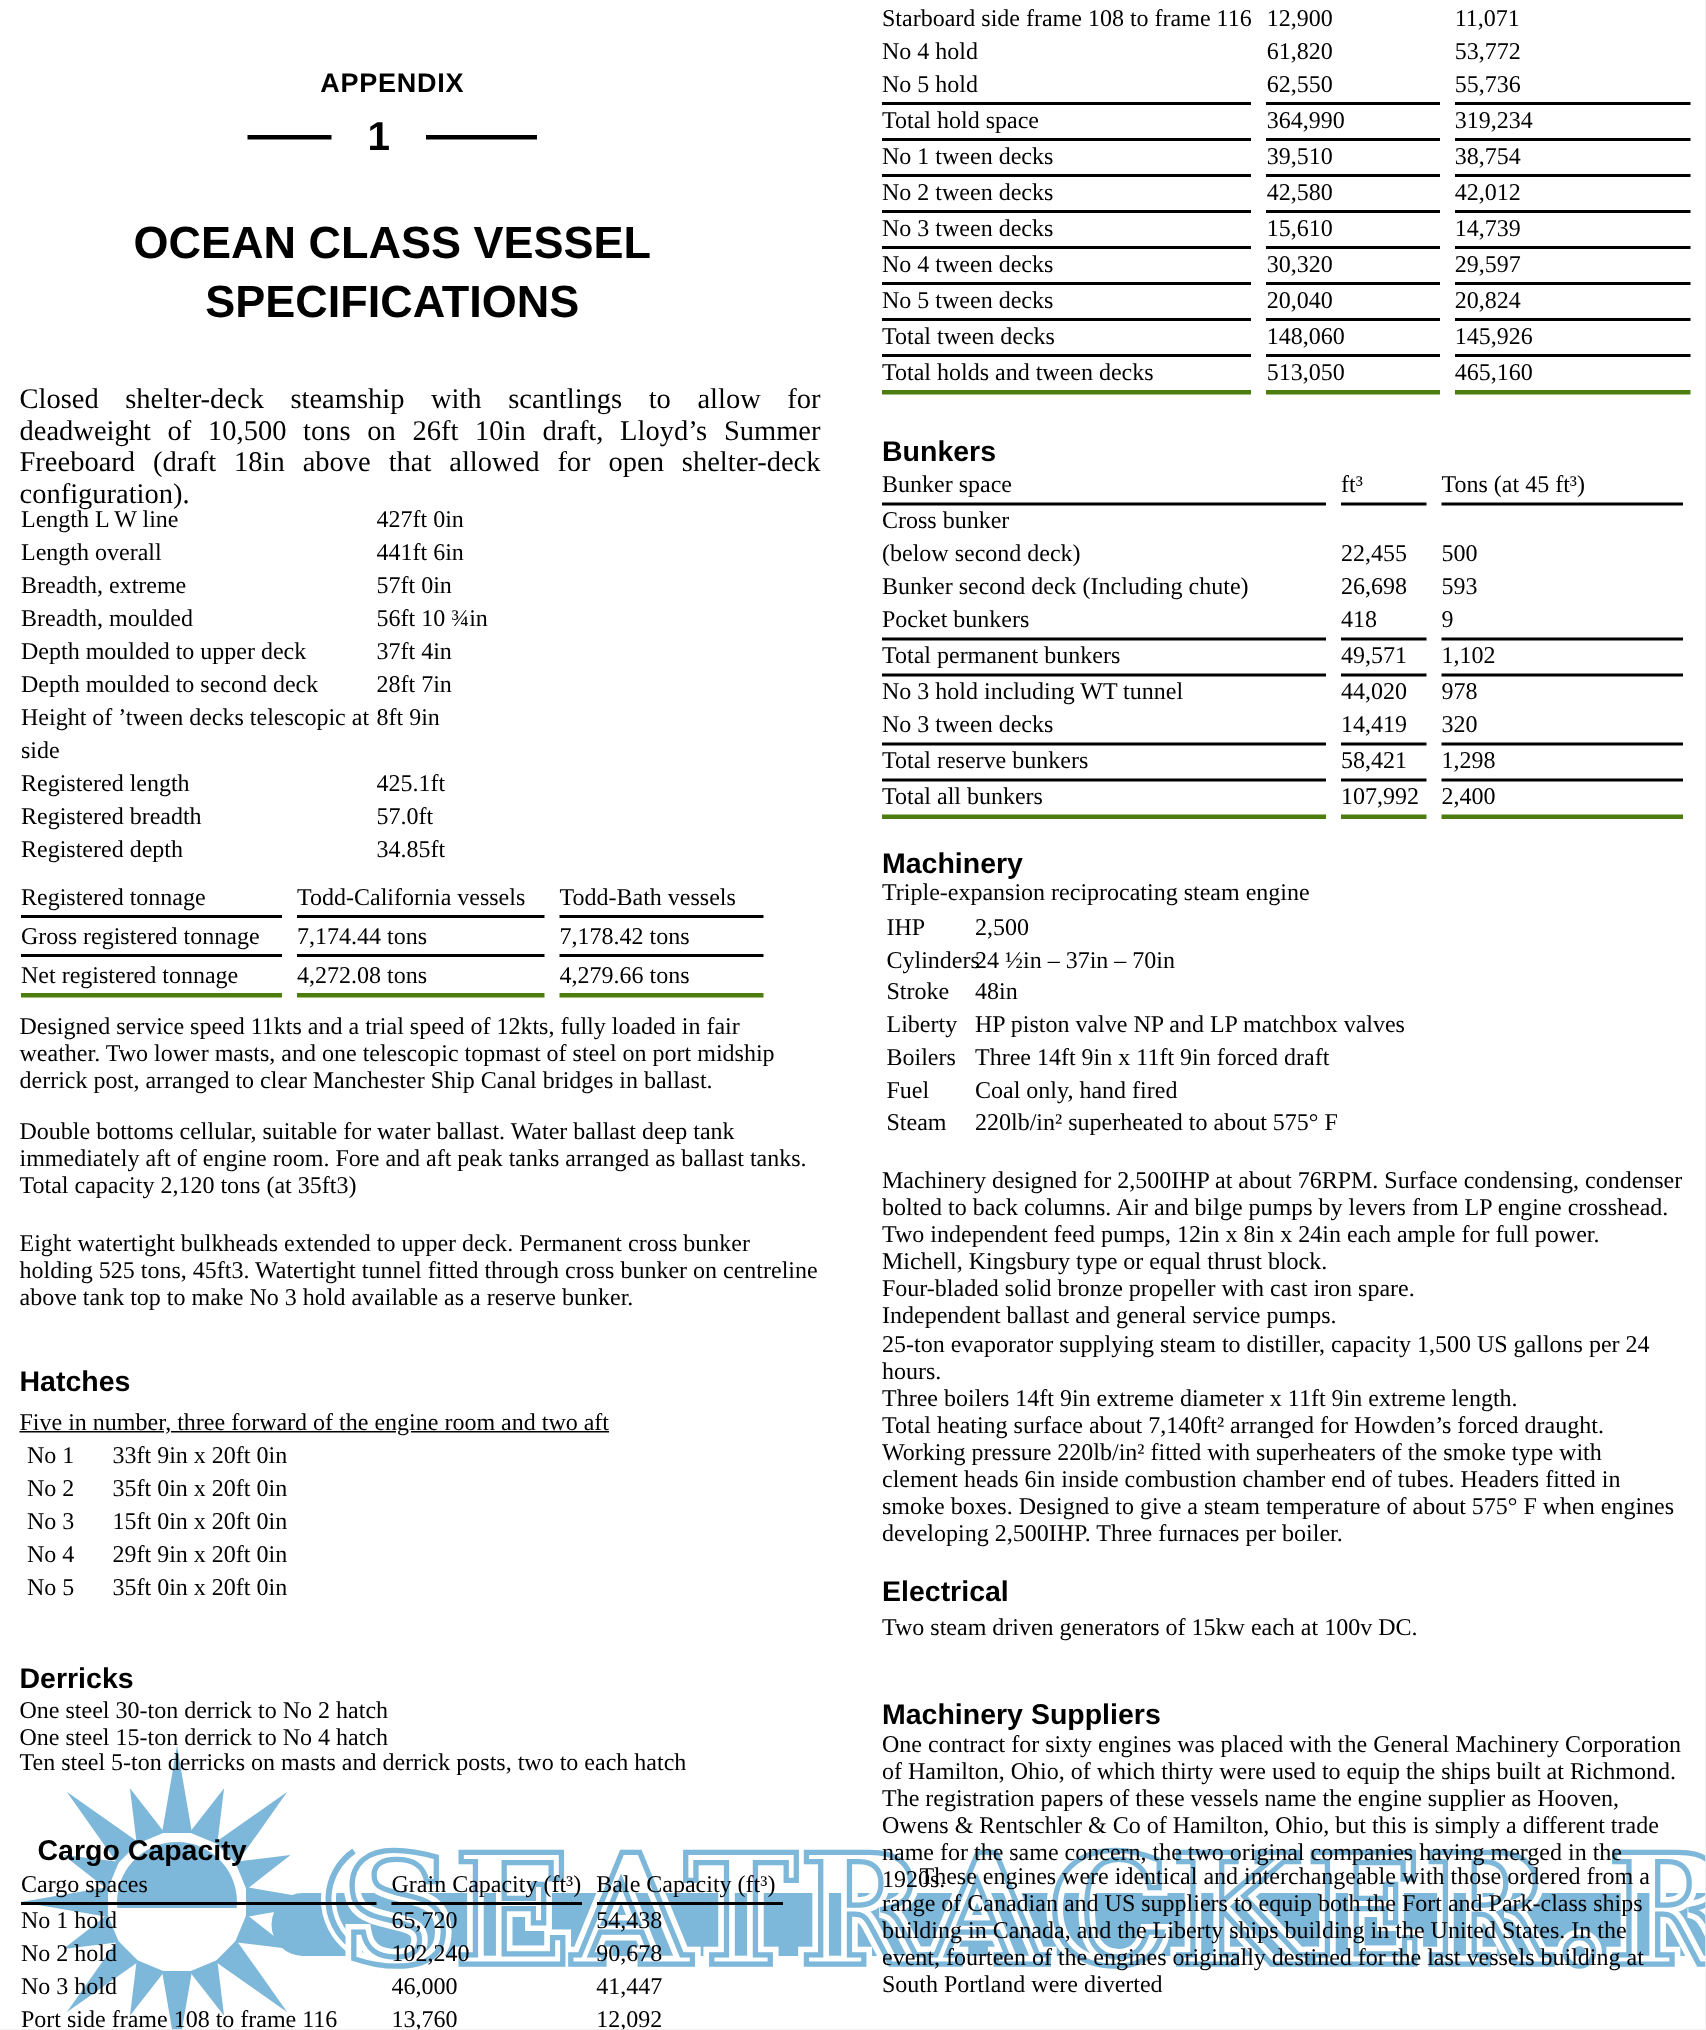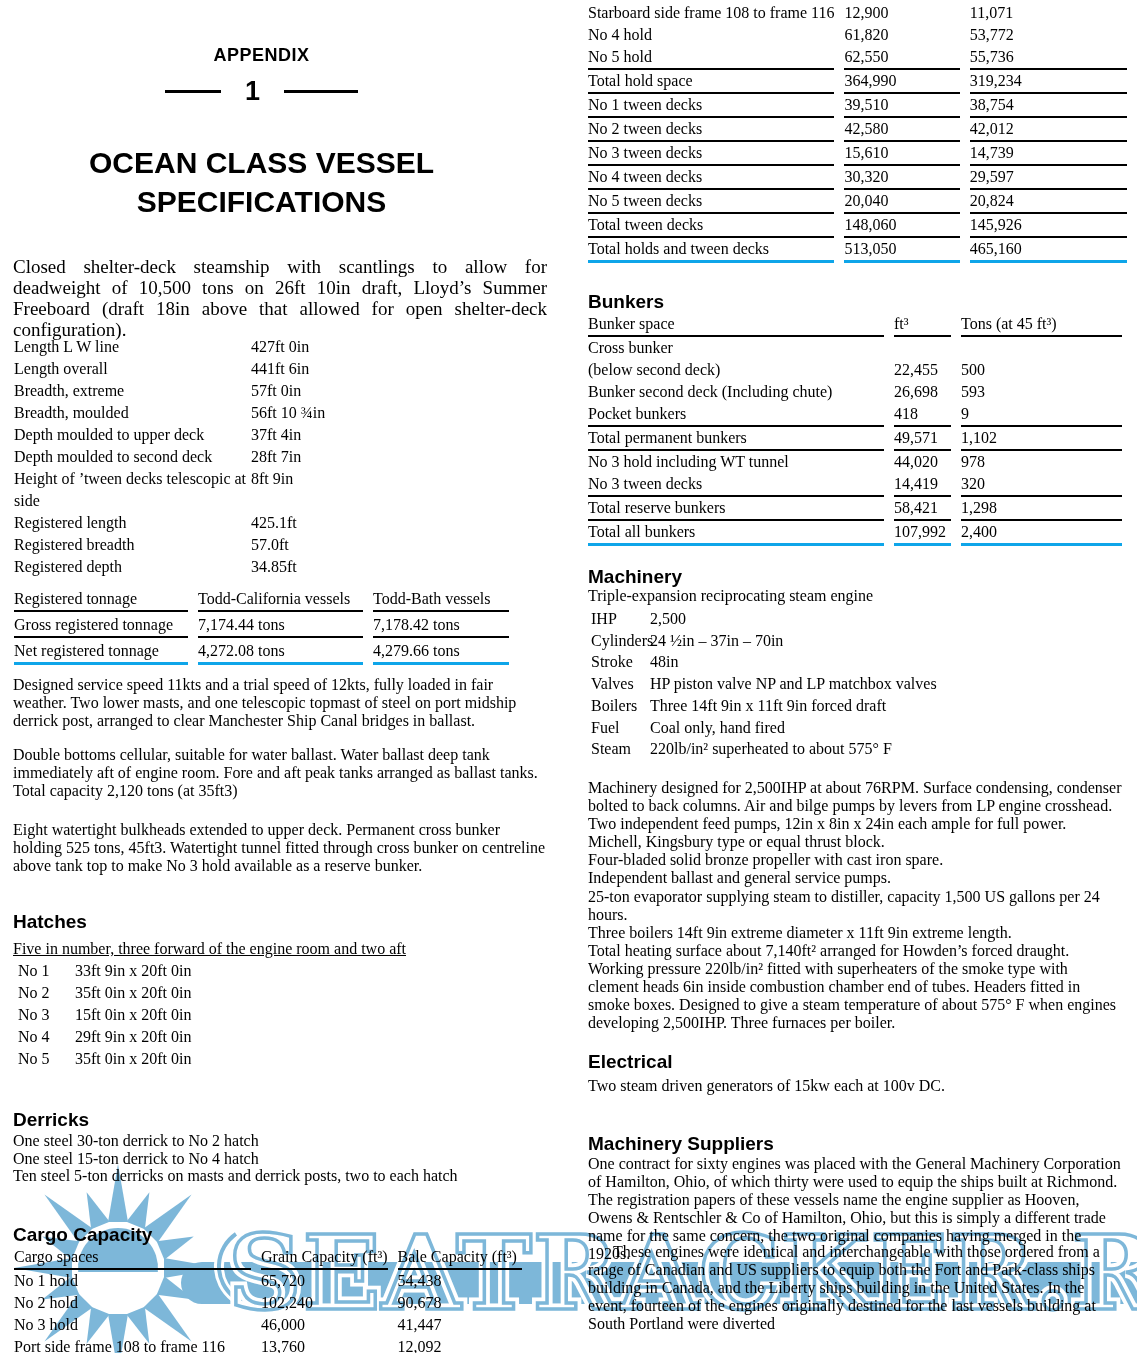--- a/index.html
+++ b/index.html
@@ -10,21 +10,21 @@
   .abs{position:absolute;}
   .h{font-family:"Liberation Sans",sans-serif;font-weight:bold;font-size:19px;line-height:22px;}
   .para{font-size:16px;line-height:18.2px;}
   .para-j{font-size:19px;line-height:21px;text-align:justify;}
   
   table.spec{border-collapse:separate;border-spacing:10px 0;table-layout:fixed;margin-left:-10px;}
   table.spec td{padding:0 0 2px 0;font-size:16px;white-space:nowrap;overflow:visible;
                 vertical-align:bottom;height:20px;}
   table.tbl-ton td{height:22px;}
   tr.rule-line td{border-bottom:2px solid #000;}
-  tr.rule-thick td{border-bottom:3px solid #0ea5e9;}
+  tr.rule-thick td{border-bottom:3px solid #4d7c0f;}
   tr.rule-none td{border-bottom:0 none;}
   
   .kv-row{display:flex;font-size:16px;}
   .kv-label{flex:0 0 auto;}
   .kv-value{flex:0 0 auto;white-space:nowrap;}
   .dims .kv-row{line-height:22px;}      .dims .kv-label{width:237px;}
   .hatchl .kv-row{line-height:22px;padding-left:5px;} .hatchl .kv-label{width:57px;}
   .mach .kv-row{line-height:21.7px;padding-left:3px;} .mach .kv-label{width:59px;}
   .lines17 .text-line{font-size:16px;line-height:17.5px;}
   .lines18 .text-line{font-size:16px;line-height:18.1px;}
@@ -185,21 +185,21 @@
       </div>
 
     <div class="abs h" style="left:13px;top:1109px;">Derricks</div>
 
     <div class="abs lines17" style="left:13px;top:1132px;width:534px;">
         <div class="text-line">One steel 30-ton derrick to No 2 hatch</div>
         <div class="text-line">One steel 15-ton derrick to No 4 hatch</div>
         <div class="text-line">Ten steel 5-ton derricks on masts and derrick posts, two to each hatch</div>
       </div>
 
-    <div class="abs h" style="left:13px;top:1224px;">Cargo Capacity</div>
+    <div class="abs h" style="left:25px;top:1224px;">Cargo Capacity</div>
 
     <table class="abs spec" style="left:14px;top:1246px;">
         <colgroup>
           <col style="width: 237px;">
           <col style="width: 118px;">
           <col style="width: 124px;">
         </colgroup>
         <tbody>
           <tr class="rule-line">
             <td>Cargo spaces</td>
@@ -367,21 +367,21 @@
         </div>
         <div class="kv-row">
           <span class="kv-label">Cylinders</span>
           <span class="kv-value">24 ½in – 37in – 70in</span>
         </div>
         <div class="kv-row">
           <span class="kv-label">Stroke</span>
           <span class="kv-value">48in</span>
         </div>
         <div class="kv-row">
-          <span class="kv-label">Valves</span>
+          <span class="kv-label">Liberty</span>
           <span class="kv-value">HP piston valve NP and LP matchbox valves</span>
         </div>
         <div class="kv-row">
           <span class="kv-label">Boilers</span>
           <span class="kv-value">Three 14ft 9in x 11ft 9in forced draft</span>
         </div>
         <div class="kv-row">
           <span class="kv-label">Fuel</span>
           <span class="kv-value">Coal only, hand fired</span>
         </div>

